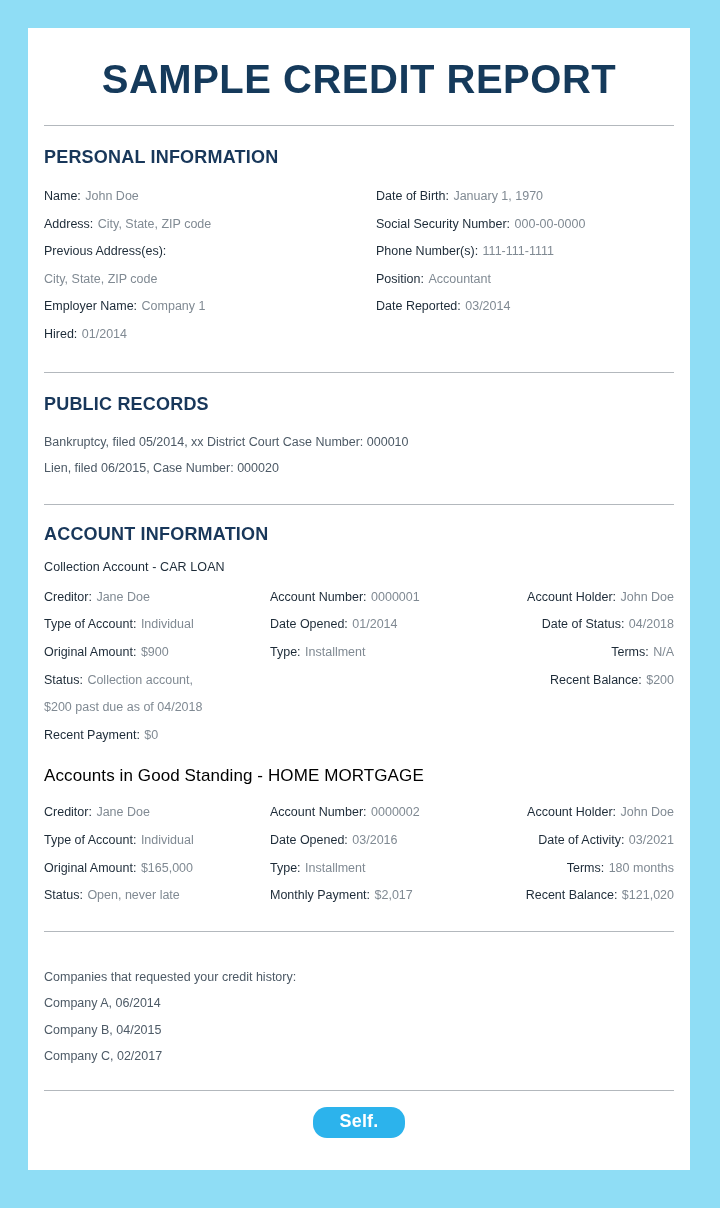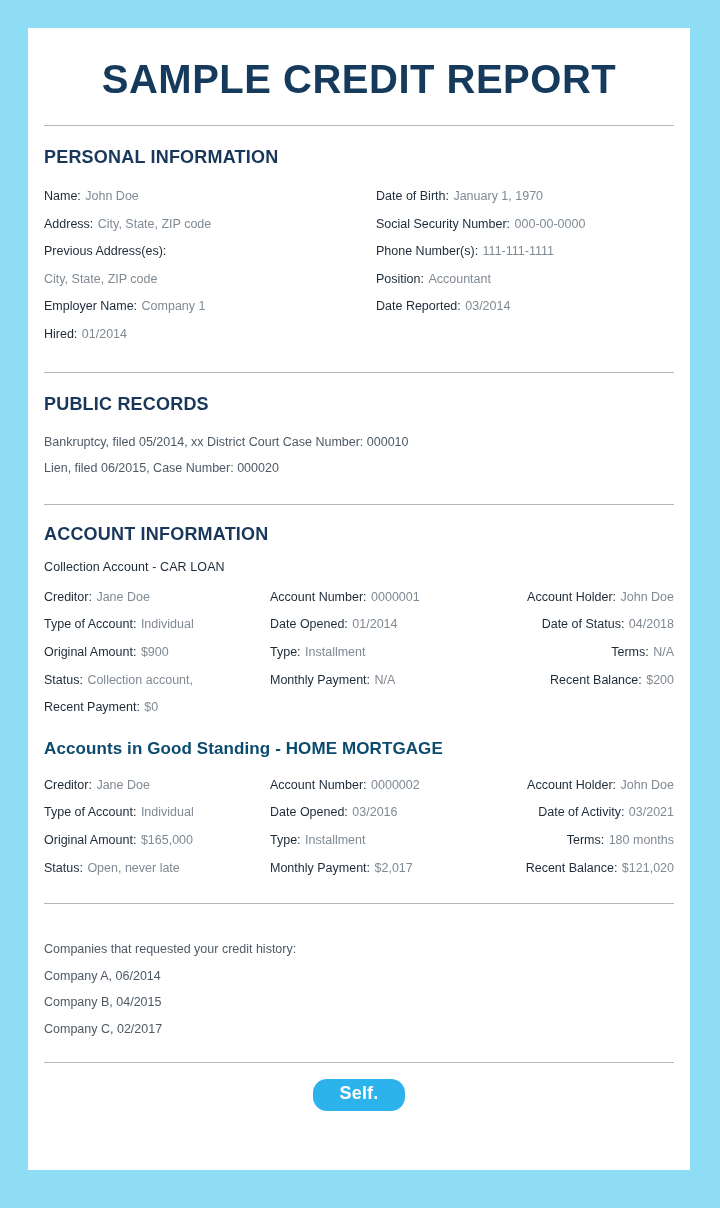--- a/index.html
+++ b/index.html
@@ -59,23 +59,23 @@
     padding: 0;
   }
 
   .sub-head-sm {
     color: #1d2b38;
     font-size: 12.5px;
     font-weight: normal;
     letter-spacing: 0.1px;
   }
   .sub-head-lg {
-    color: #0c4a6e;
+    color: #000000;
     font-size: 17px;
-    font-weight: bold;
+    font-weight: normal;
     letter-spacing: 0.1px;
   }
 
   
   .lbl {
     color: #1d2b38;
     font-weight: normal;
     font-size: 12.5px;
   }
   .val {
@@ -171,27 +171,27 @@
     <div style="height:15px"></div>
 
     <div class="sub-head-sm">Collection Account - CAR LOAN</div>
     <div style="height:9px"></div>
     <div class="cols3">
       <div class="k1">
         <div class="line"><span class="lbl">Creditor:</span> <span class="val">Jane Doe</span></div>
         <div class="line"><span class="lbl">Type of Account:</span> <span class="val">Individual</span></div>
         <div class="line"><span class="lbl">Original Amount:</span> <span class="val">$900</span></div>
         <div class="line"><span class="lbl">Status:</span> <span class="val">Collection account,</span></div>
+        <div class="line"><span class="val">$200 past due as of 04/2018</span></div>
         <div class="line"><span class="lbl">Recent Payment:</span> <span class="val">$0</span></div>
       </div>
       <div class="k2">
         <div class="line"><span class="lbl">Account Number:</span> <span class="val">0000001</span></div>
         <div class="line"><span class="lbl">Date Opened:</span> <span class="val">01/2014</span></div>
         <div class="line"><span class="lbl">Type:</span> <span class="val">Installment</span></div>
-        <div class="line"><span class="lbl">Monthly Payment:</span> <span class="val">N/A</span></div>
       </div>
       <div class="k3">
         <div class="line"><span class="lbl">Account Holder:</span> <span class="val">John Doe</span></div>
         <div class="line"><span class="lbl">Date of Status:</span> <span class="val">04/2018</span></div>
         <div class="line"><span class="lbl">Terms:</span> <span class="val">N/A</span></div>
         <div class="line"><span class="lbl">Recent Balance:</span> <span class="val">$200</span></div>
       </div>
     </div>
 
     <div style="height:18px"></div>

